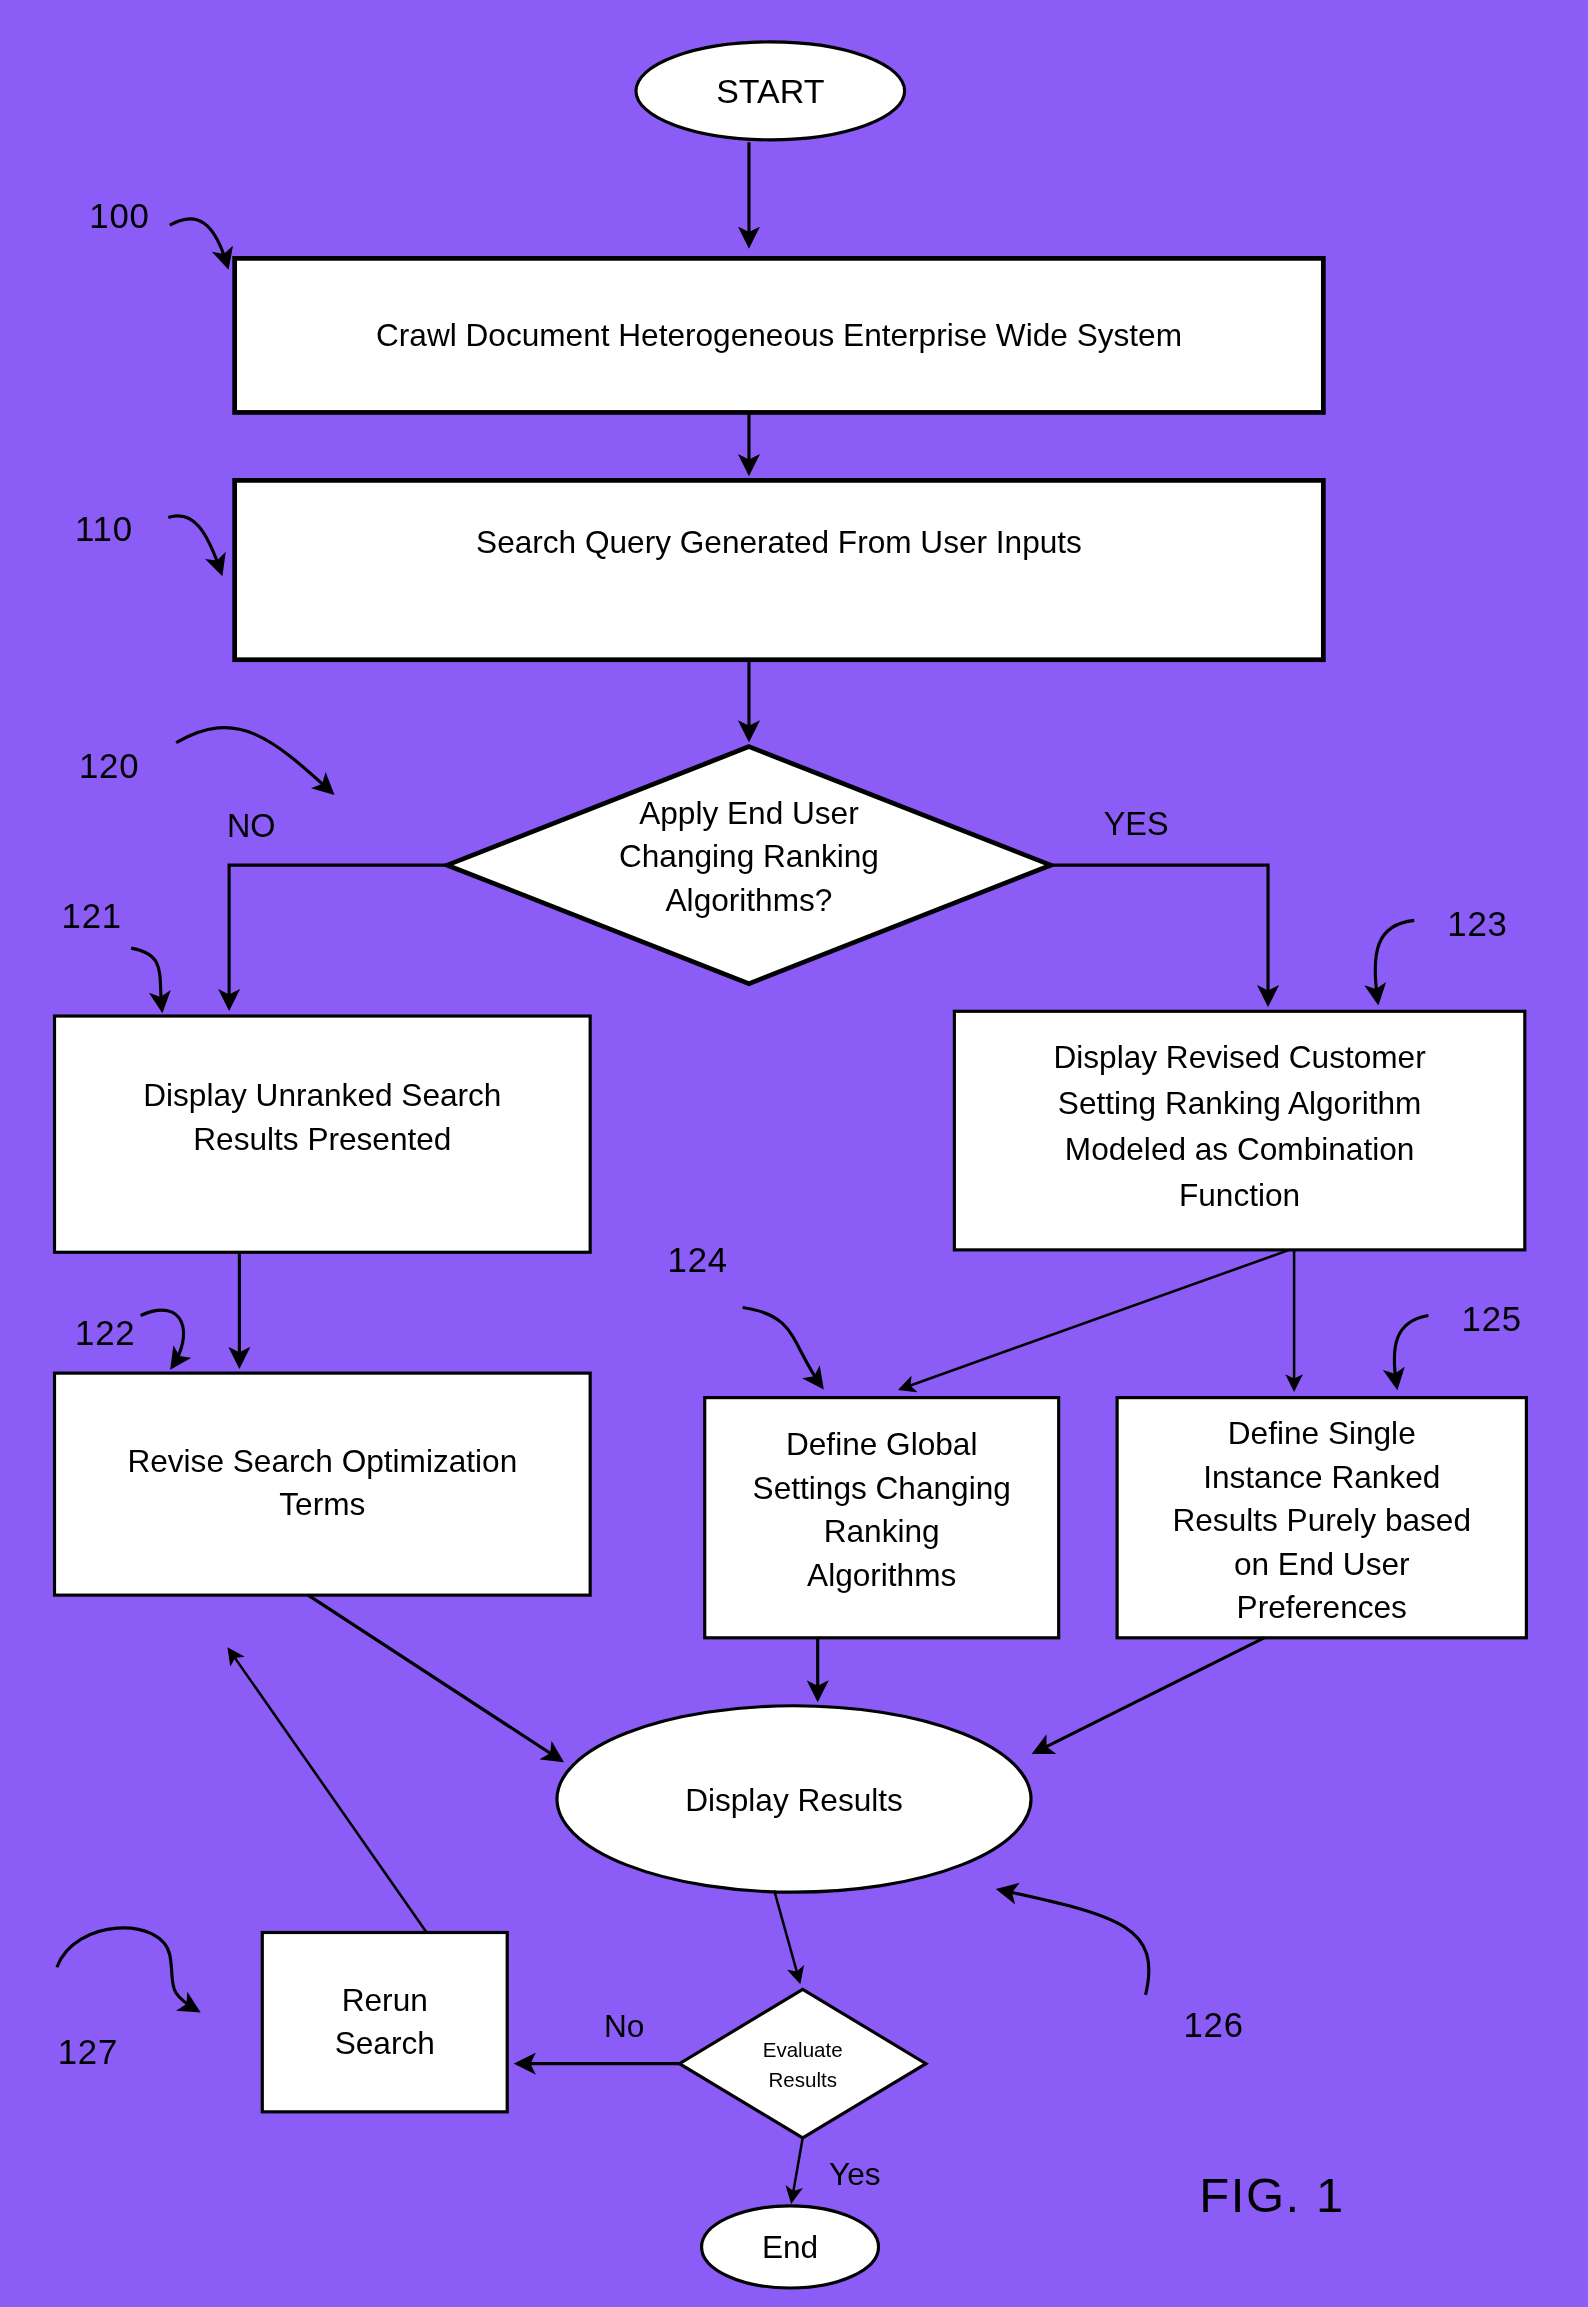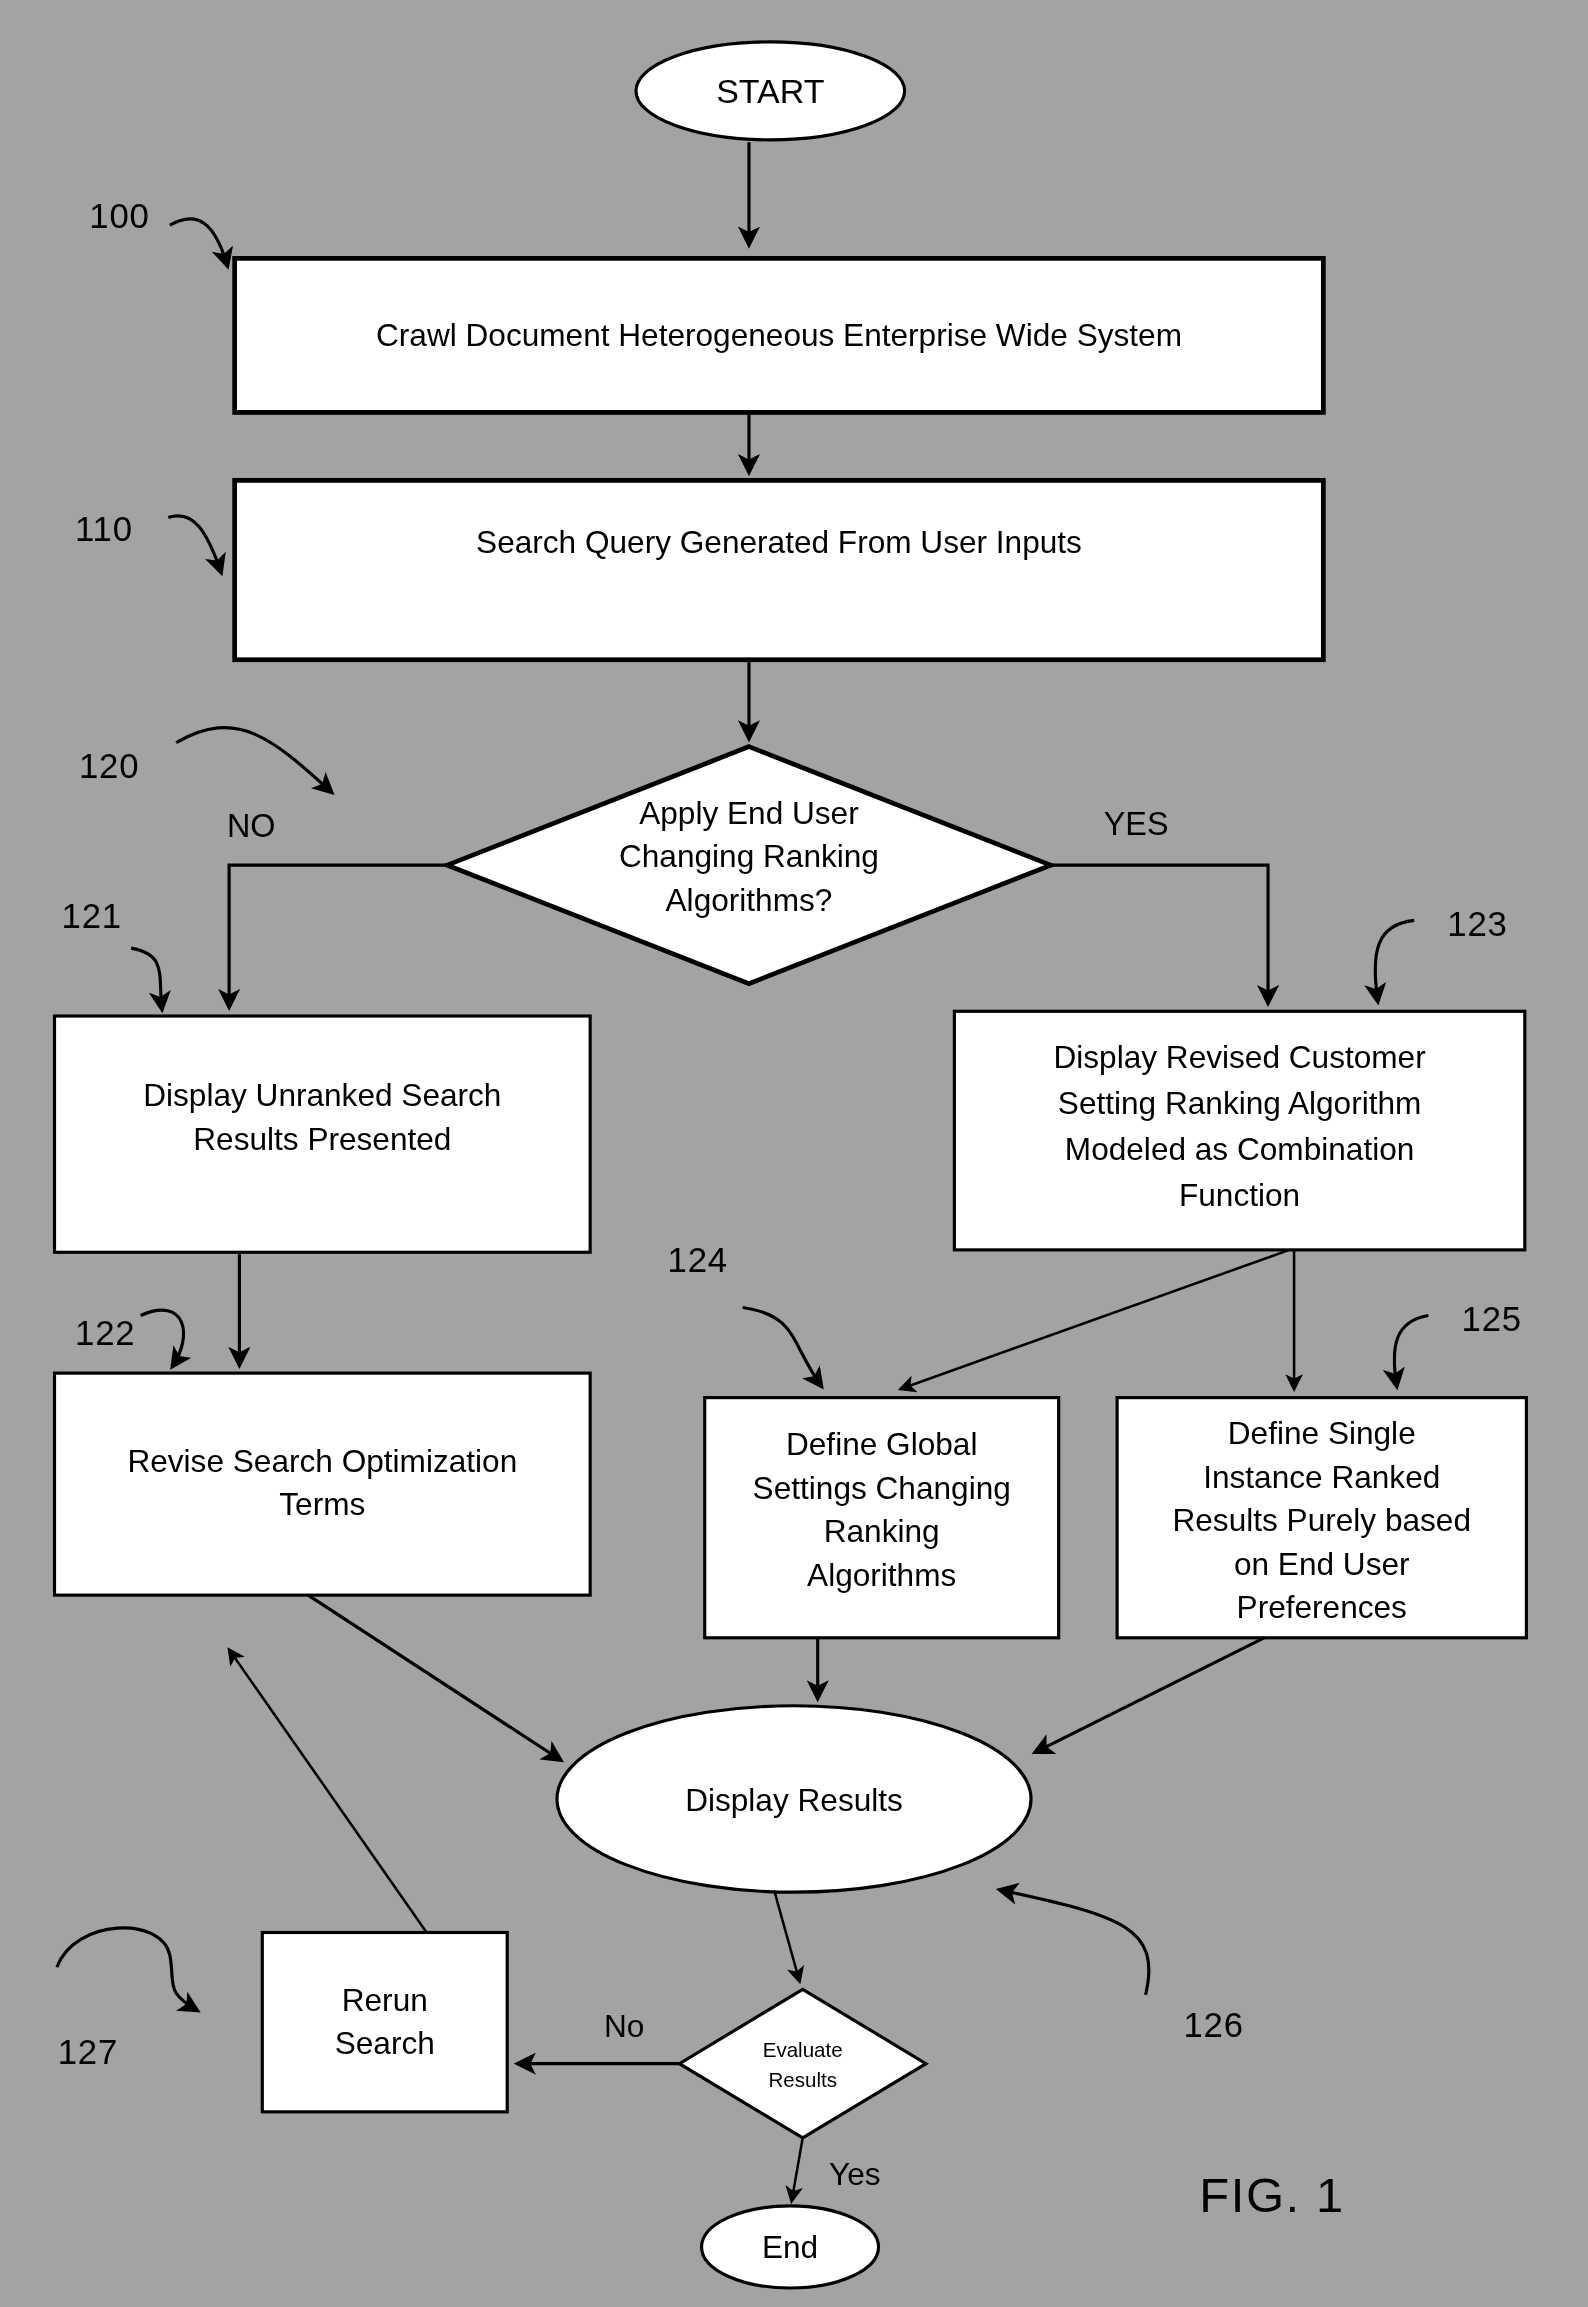--- a/index.html
+++ b/index.html
@@ -1,17 +1,17 @@
 <!DOCTYPE html>
 <html style="font-size:12.6px"><head>
 <meta charset="utf-8">
 <style>
   html,body{margin:0;padding:0;background:#ffffff;}
   body{font-family:"Liberation Sans", sans-serif;}
-  #page{position:relative;width:1588px;height:2307px;background:#a3a3a3;overflow:hidden;}
+  #page{position:relative;width:1588px;height:2307px;background:#8b5cf6;overflow:hidden;}
   svg{display:block;}
   .shape-stroke{fill:#ffffff;stroke:#000000;stroke-width:4;}
   .shape-stroke-thick{fill:#ffffff;stroke:#000000;stroke-width:6;}
   .conn{fill:none;stroke:#000000;stroke-width:4;}
   .conn-thin{fill:none;stroke:#000000;stroke-width:3.2;}
   .lead{fill:none;stroke:#000000;stroke-width:4;}
   text{fill:#000000;font-family:"Liberation Sans", sans-serif;}
   .node-label{font-size:40px;}
   .node-label-sm{font-size:26px;}
   .node-label-start{font-size:43px;}

